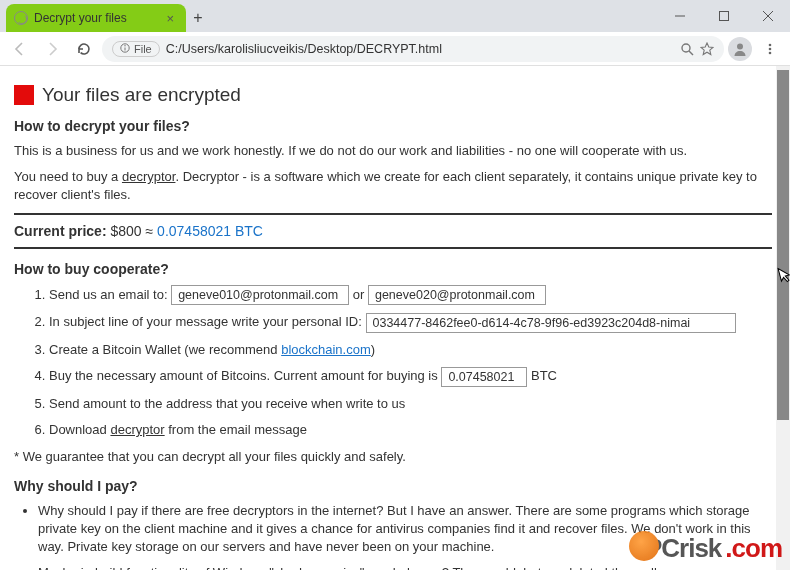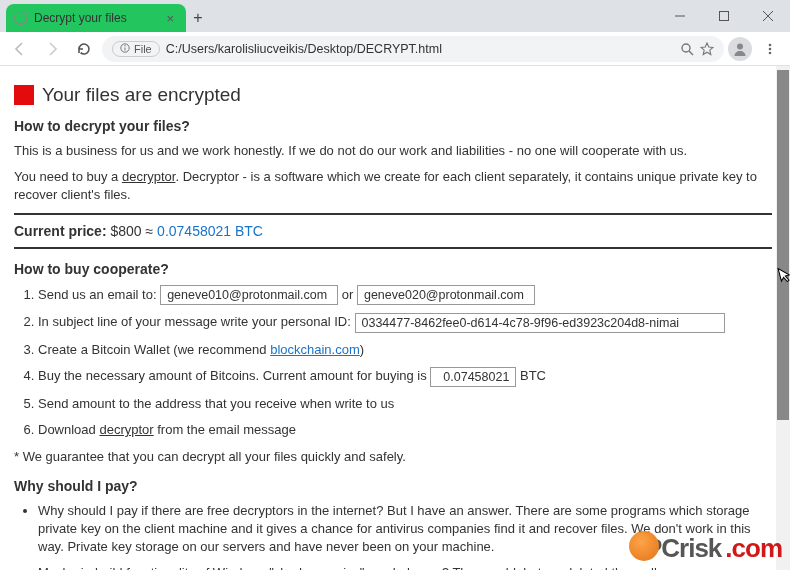--- a/index.html
+++ b/index.html
@@ -19,21 +19,21 @@
     border-bottom: 0;
   }
   .tabs-area {
     flex: 1;
     display: flex;
     align-items: flex-end;
     background: #dee1e6;
     padding-left: 6px;
   }
   .tab {
-    background: #22c55e;
+    background: #84cc16;
     border-radius: 8px 8px 0 0;
     height: 28px;
     min-width: 180px;
     display: flex;
     align-items: center;
     padding: 0 8px;
     font-size: 12px;
     color: #333;
     margin-top: 4px;
     position: relative;
@@ -191,21 +191,21 @@
     font-size: 14px;
     margin: 4px 0;
   }
   .price-line .amt { color: #1a73c9; }
   a.link { color: #1a73c9; text-decoration: underline; }
   .uline { text-decoration: underline; }
   ol.steps {
     margin: 8px 0 8px 24px;
   }
   ol.steps li {
-    margin: 7px 0;
+    margin: 7px 11px;
     line-height: 1.5;
   }
   ul.bullets {
     margin: 8px 0 8px 24px;
   }
   ul.bullets li {
     margin: 7px 0;
     line-height: 1.4;
   }
   .fld {
@@ -215,21 +215,21 @@
     padding: 2px 6px;
     font-size: 12.5px;
     color: #333;
     height: 20px;
     vertical-align: middle;
     font-family: inherit;
   }
   .fld.w1 { width: 178px; }
   .fld.w2 { width: 178px; }
   .fld.w3 { width: 370px; }
-  .fld.w4 { width: 86px; text-align: right; }
+  .fld.w4 { width: 86px; }
 
   
   .watermark {
     position: absolute;
     right: 8px;
     bottom: 6px;
     font-size: 26px;
     font-weight: bold;
     color: #444;
     letter-spacing: -1px;

